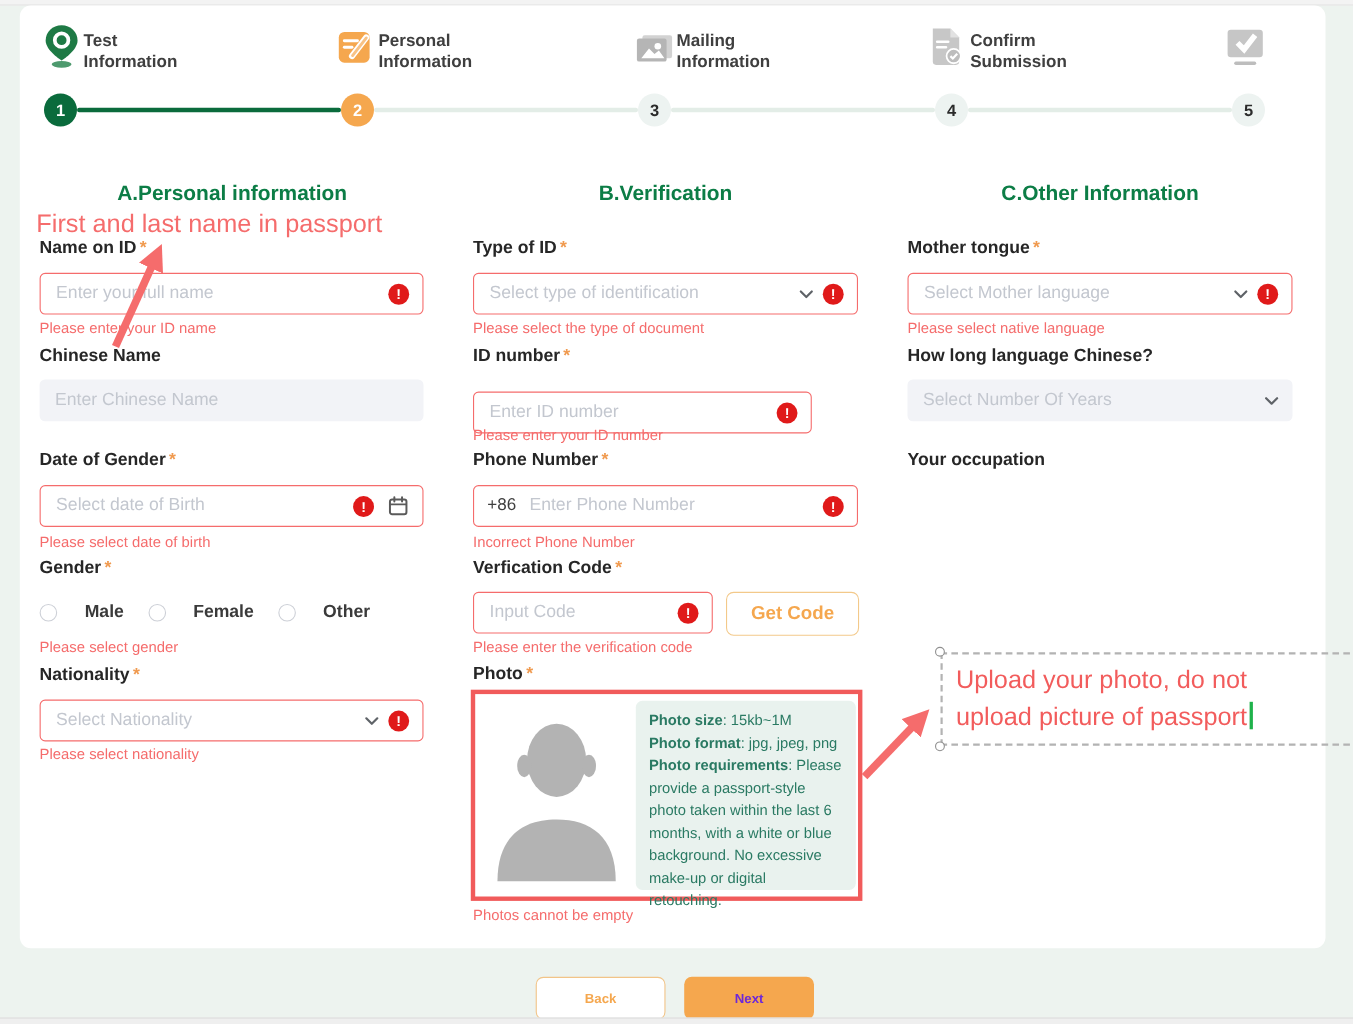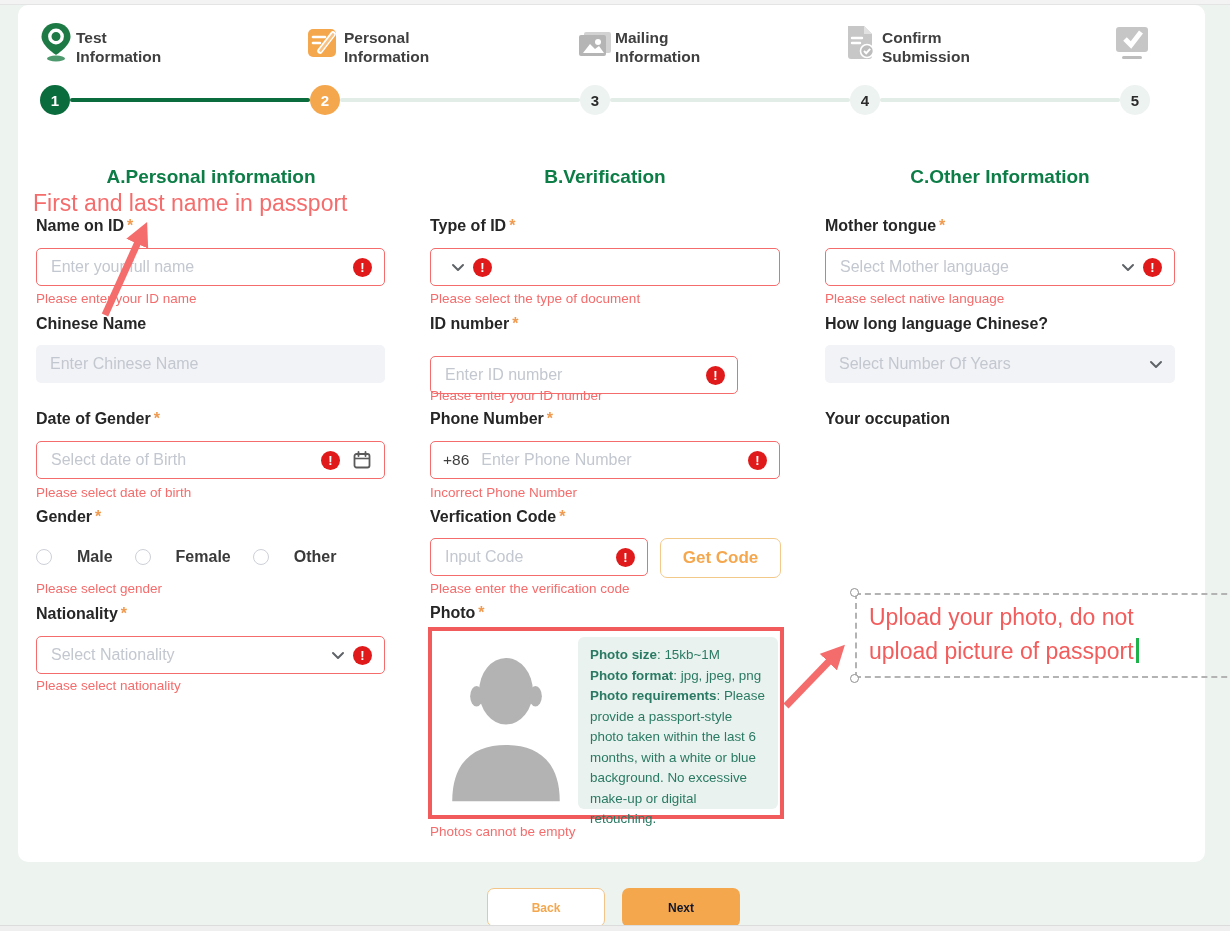--- a/index.html
+++ b/index.html
@@ -53,21 +53,21 @@
   .note1 { position:absolute; left:33px; top:190px; font-size:23px; color:#f56c6c; white-space:nowrap; }
   .annot { position:absolute; left:855px; top:593px; width:392px; height:85px; border:2px dashed #b3b3b3; }
   .handle { position:absolute; width:9px; height:9px; border-radius:50%; background:#fff; border:1.5px solid #8f8f8f; }
   .annot-text { position:absolute; left:12px; top:5px; font-size:23px; line-height:34px; color:#f25c5c; white-space:nowrap; }
   .caret { display:inline-block; width:3px; height:25px; background:#1fb24b; vertical-align:-4px; margin-left:2px; }
 
   
   #bottomstrip { position:absolute; left:0; top:925px; width:1230px; height:6px; background:#efefef; border-top:1px solid #dcdcdc; }
   .btn { position:absolute; top:888px; width:118px; height:39px; border-radius:7px; font-size:12px; font-weight:700; display:flex; align-items:center; justify-content:center; cursor:pointer; font-family:inherit; }
   .btn.back { left:487px; background:#fff; border:1px solid #f2c488; color:#f5a74e; }
-  .btn.next { left:622px; background:#f5a74e; border:none; color:#0f172a; }
+  .btn.next { left:622px; background:#f5a74e; border:none; color:#6d28d9; }
   .getcode { position:absolute; left:660px; top:538px; width:121px; height:40px; background:#fff; border:1px solid #f3c98a; border-radius:7px; color:#f5a74e; font-size:17px; font-weight:700; display:flex; align-items:center; justify-content:center; cursor:pointer; font-family:inherit; }
 </style>
 </head>
 <body>
 
 <div id="page">
   <div id="topstrip"></div>
   <div id="card"></div>
 
   <div class="abs" style="left:38px;top:22px">
@@ -182,20 +182,21 @@
         <svg width="14" height="14" viewBox="0 0 14 14">
           <path d="M2 5 l5 5 l5 -5" stroke="#5f6368" stroke-width="2" fill="none" stroke-linecap="round" stroke-linejoin="round"></path>
         </svg>
       </span>
     <span class="excl">!</span>
   </div>
   <div class="err" style="left:36px;top:678px">Please select nationality</div>
 
   <div class="lbl" style="left:430px;top:217px"><span>Type of ID</span><span class="req">*</span></div>
   <div class="field red" style="left:430px;top:248px;width:350px">
+    <input type="text" placeholder="Select type of identification" style="">
     <span class="chev">
         <svg width="14" height="14" viewBox="0 0 14 14">
           <path d="M2 5 l5 5 l5 -5" stroke="#5f6368" stroke-width="2" fill="none" stroke-linecap="round" stroke-linejoin="round"></path>
         </svg>
       </span>
     <span class="excl">!</span>
   </div>
   <div class="err" style="left:430px;top:291px">Please select the type of document</div>
 
   <div class="lbl" style="left:430px;top:315px"><span>ID number</span><span class="req">*</span></div>

